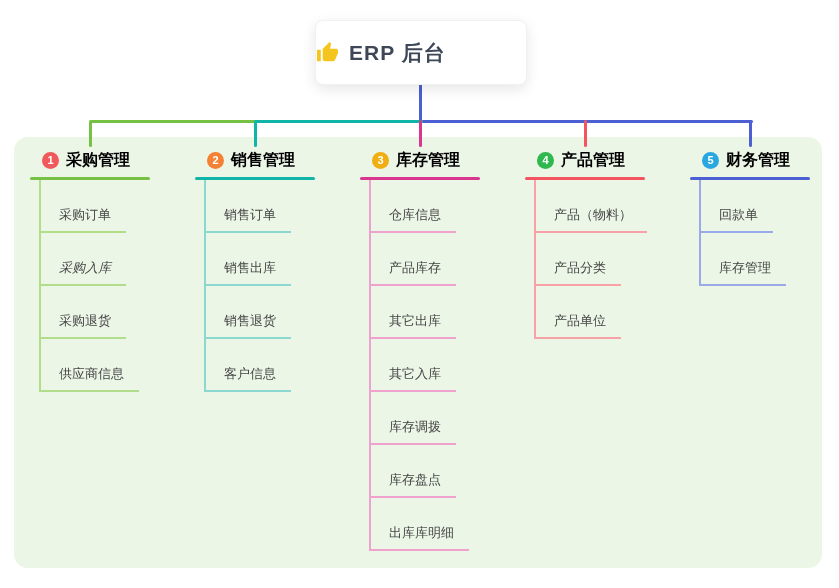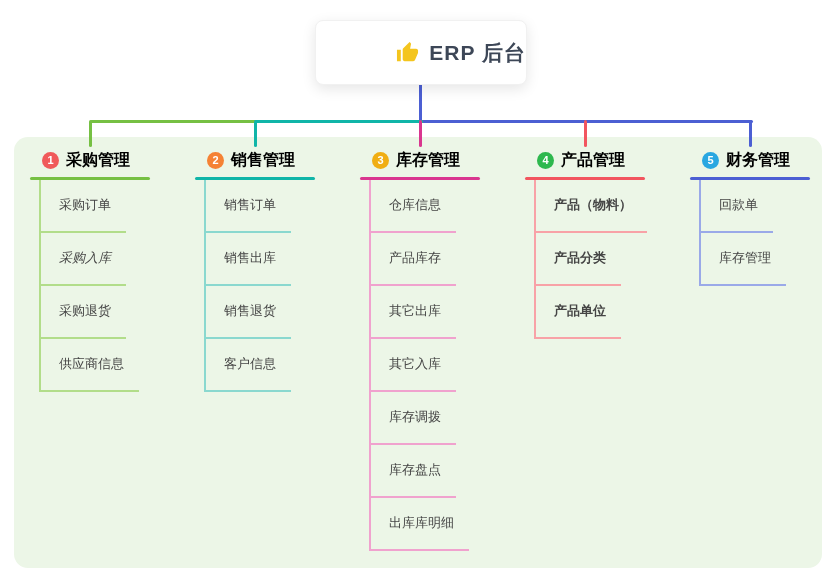--- a/index.html
+++ b/index.html
@@ -7,21 +7,21 @@
   #stage{position:relative;width:839px;height:588px;background:#ffffff;overflow:hidden;}
 
   
   .panel{position:absolute;left:14px;top:137px;width:808px;height:431px;
          background:var(--panel-bg);border-radius:14px;}
 
   
   .root-node{position:absolute;left:315px;top:20px;width:210px;height:63px;
              background:#ffffff;border:1px solid #f1f1f1;border-radius:8px;
              box-shadow:0 4px 14px rgba(0,0,0,.10);
-             display:flex;align-items:center;justify-content:flex-end;gap:10px;
+             display:flex;align-items:center;justify-content:flex-start;gap:10px;
              cursor:pointer;}
   .root-label{font-size:21px;font-weight:600;color:var(--root-text);letter-spacing:1px;}
   .thumb-icon{width:23px;height:23px;display:inline-block;}
 
   
   .h-line,.v-line,.drop-line{position:absolute;}
   .h-line{height:3px;top:120px;border-radius:2px;}
   .drop-line{width:3px;top:120px;height:27px;border-radius:2px;}
   .root-vline{position:absolute;width:3px;border-radius:2px;}
 
@@ -30,21 +30,21 @@
   .branch-title{height:34px;display:flex;align-items:center;padding-left:12px;cursor:pointer;}
   .badge{width:17px;height:17px;border-radius:50%;color:#fff;font-size:11px;font-weight:bold;
          display:flex;align-items:center;justify-content:center;flex:0 0 17px;}
   .branch-label{margin-left:7px;font-size:16px;font-weight:600;color:#000000;white-space:nowrap;}
   .branch-underline{width:120px;height:3px;border-radius:2px;}
 
   .sub-list{margin-left:9px;border-left:2px solid;}
   .sub-item{height:53px;display:flex;flex-direction:column;justify-content:flex-end;
             width:max-content;min-width:70px;border-bottom:2px solid;
             padding-left:18px;padding-right:15px;box-sizing:border-box;cursor:pointer;}
-  .sub-label{font-size:13px;color:#454545;padding-bottom:17px;white-space:nowrap;}
+  .sub-label{font-size:13px;color:#454545;padding-bottom:7px;white-space:nowrap;}
 </style>
 </head>
 <body>
 
 <div id="stage" style="--panel-bg: #ecf6e7; --root-text: #3d4757;">
   <div class="panel"></div>
 
   <div id="lines">
       <div class="root-vline" style="left: 418.5px; top: 82px; height: 41px; background: rgb(76, 95, 211);"></div>
       <div class="h-line" style="left: 420px; width: 168px; background: rgb(242, 85, 95);"></div>
@@ -142,21 +142,21 @@
           </div>
         </div>
   </div>
 
   <div class="branch" style="left: 525px;">
     <div class="branch-title">
       <span class="badge" style="background: rgb(46, 184, 78);">4</span>
       <span class="branch-label">产品管理</span>
     </div>
     <div class="branch-underline" style="background: rgb(242, 85, 95);"></div>
-    <div class="sub-list" style="border-left-color: rgb(248, 162, 167); font-weight: bold;">
+    <div class="sub-list" style="border-left-color: rgb(248, 162, 167);">
           <div class="sub-item" style="border-bottom-color: rgb(248, 162, 167);">
             <span class="sub-label">产品（物料）</span>
           </div>
           <div class="sub-item" style="border-bottom-color: rgb(248, 162, 167);">
             <span class="sub-label">产品分类</span>
           </div>
           <div class="sub-item" style="border-bottom-color: rgb(248, 162, 167);">
             <span class="sub-label">产品单位</span>
           </div>
         </div>

